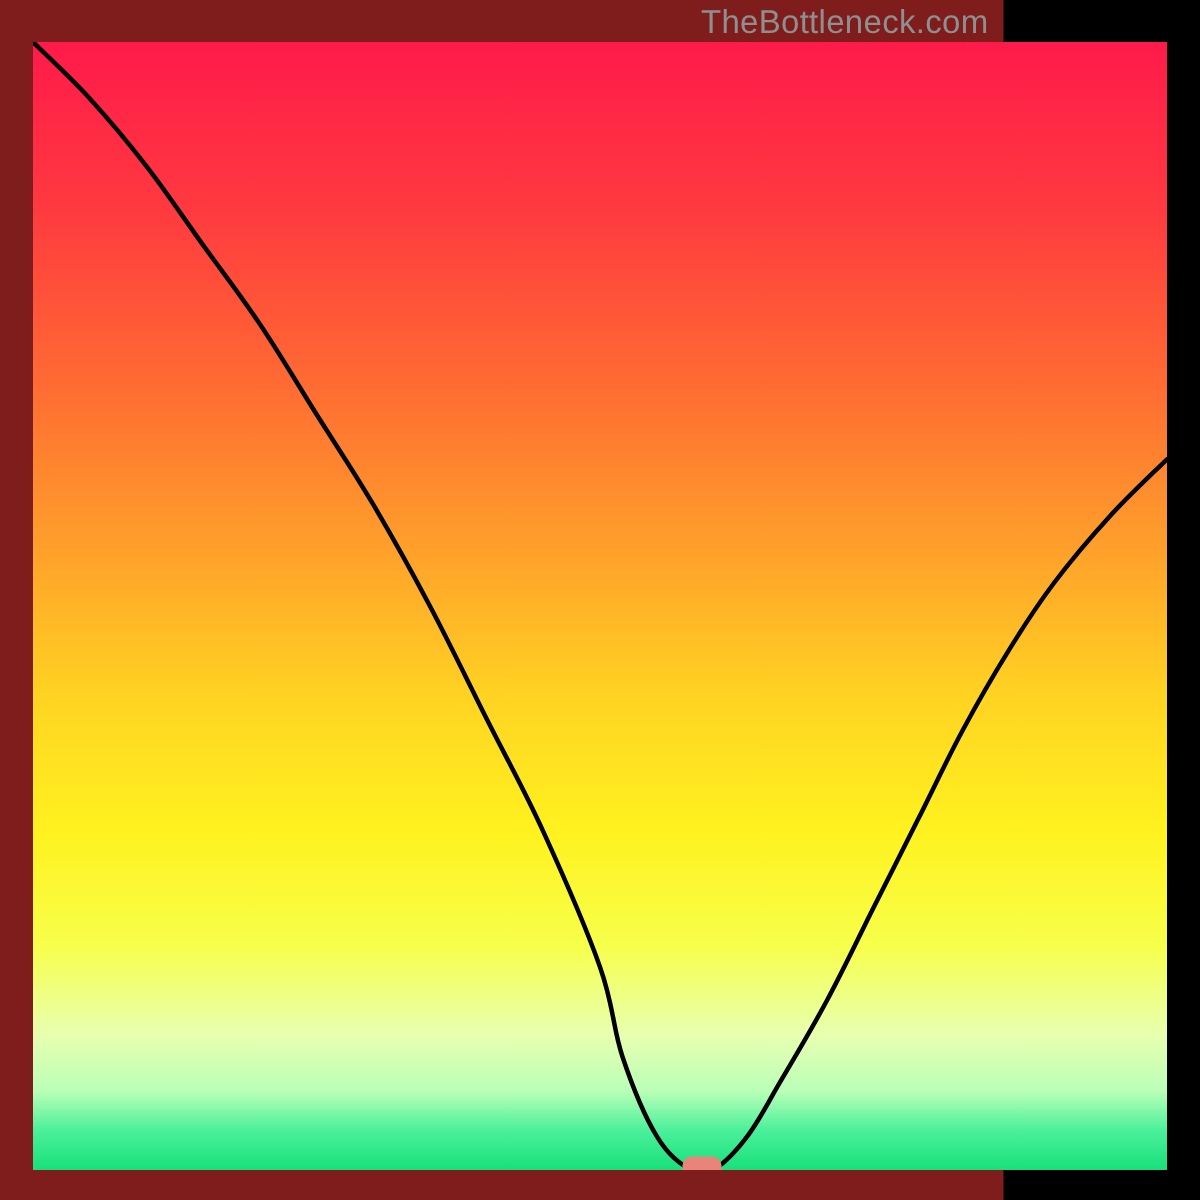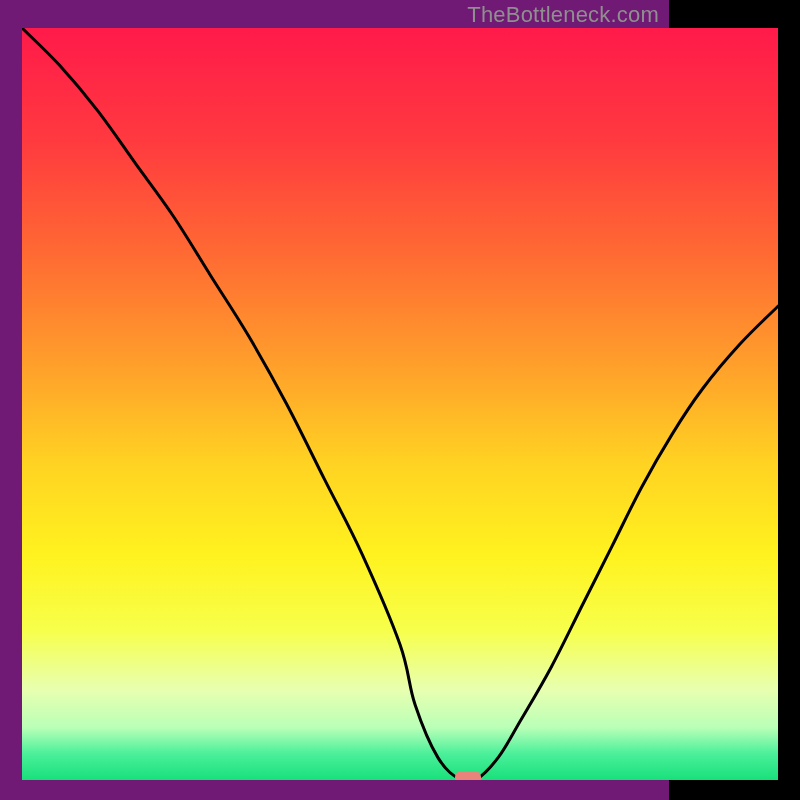--- a/index.html
+++ b/index.html
@@ -9,21 +9,21 @@
     height: 800px;
     background: #000;
     overflow: hidden;
   }
   .frame {
     position: absolute;
     left: 0;
     top: 0;
     width: 669px;
     height: 800px;
-    background: #701a75;
+    background: #7f1d1d;
   }
   .watermark {
     position: absolute;
     top: 2px;
     right: 10px;
     font-family: Arial, Helvetica, sans-serif;
     font-size: 22px;
     font-weight: 500;
     color: #8f8f8f;
     letter-spacing: 0.2px;

